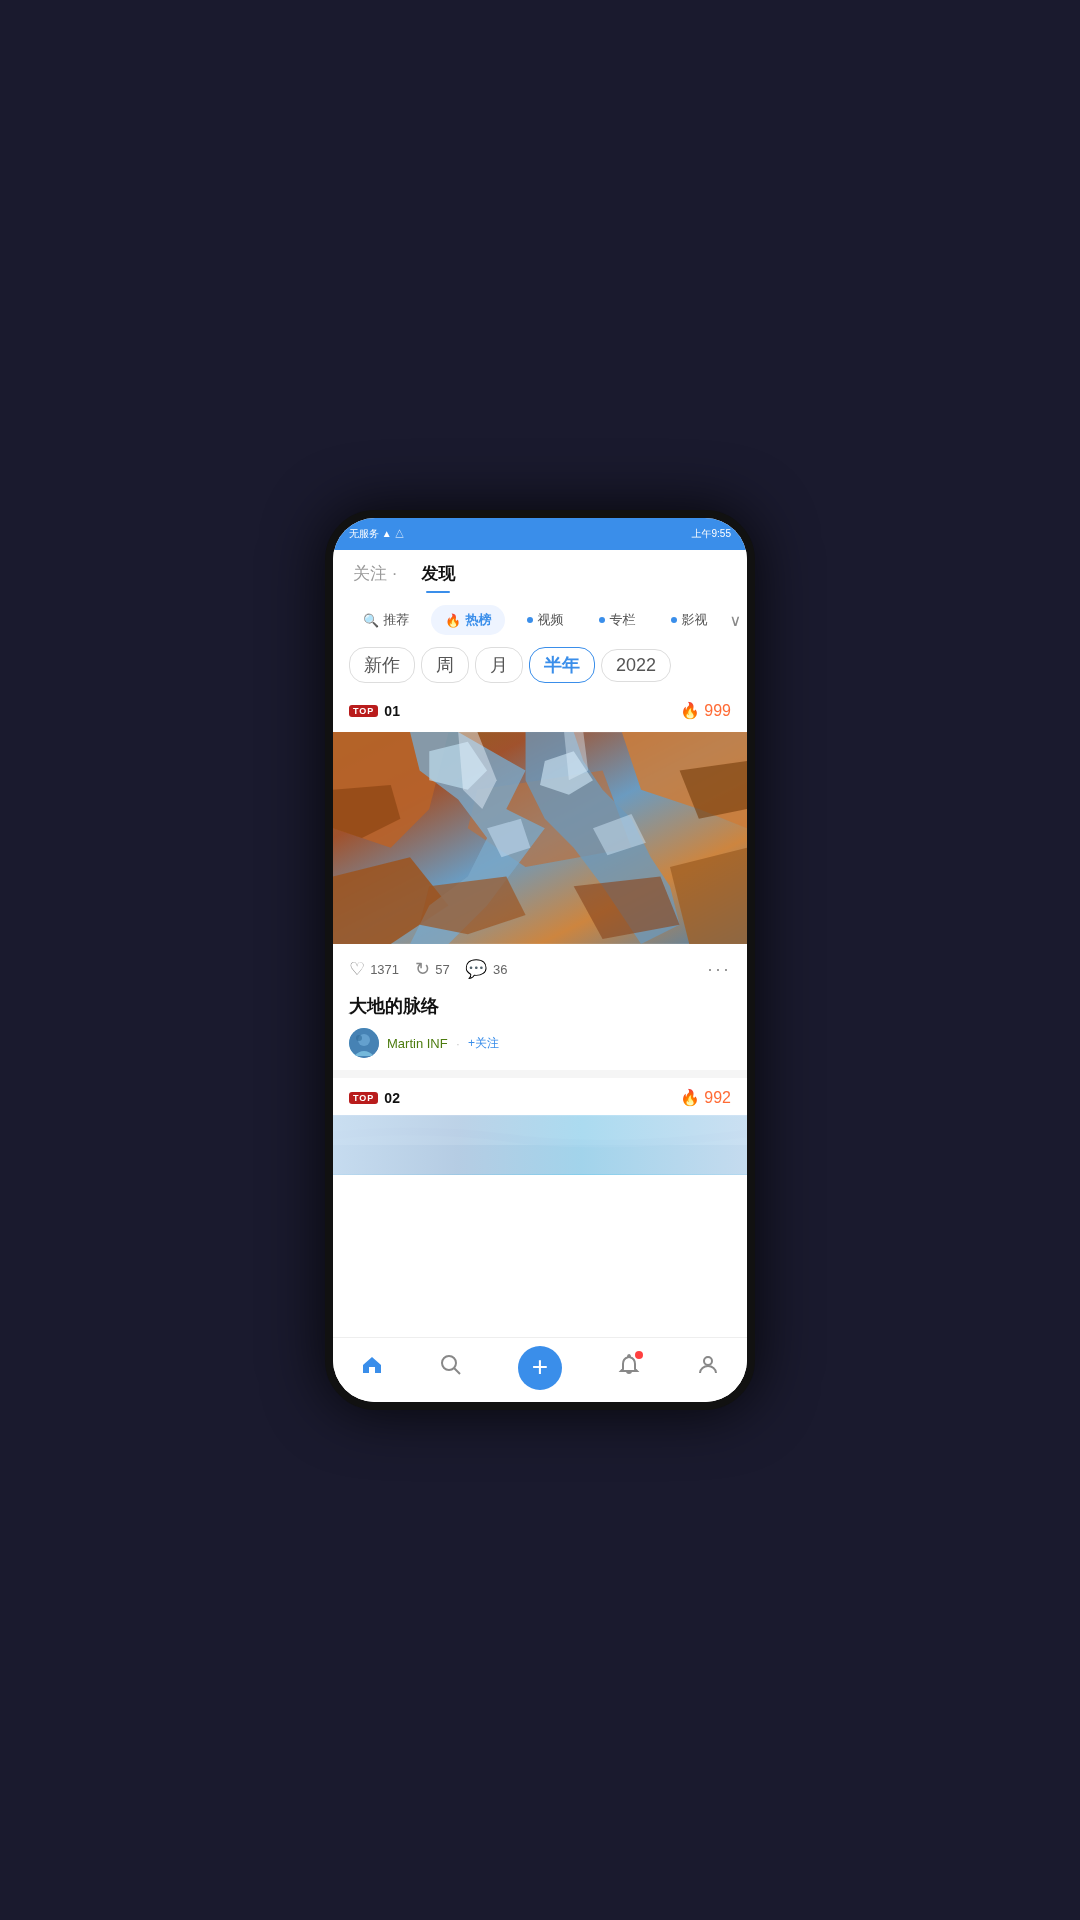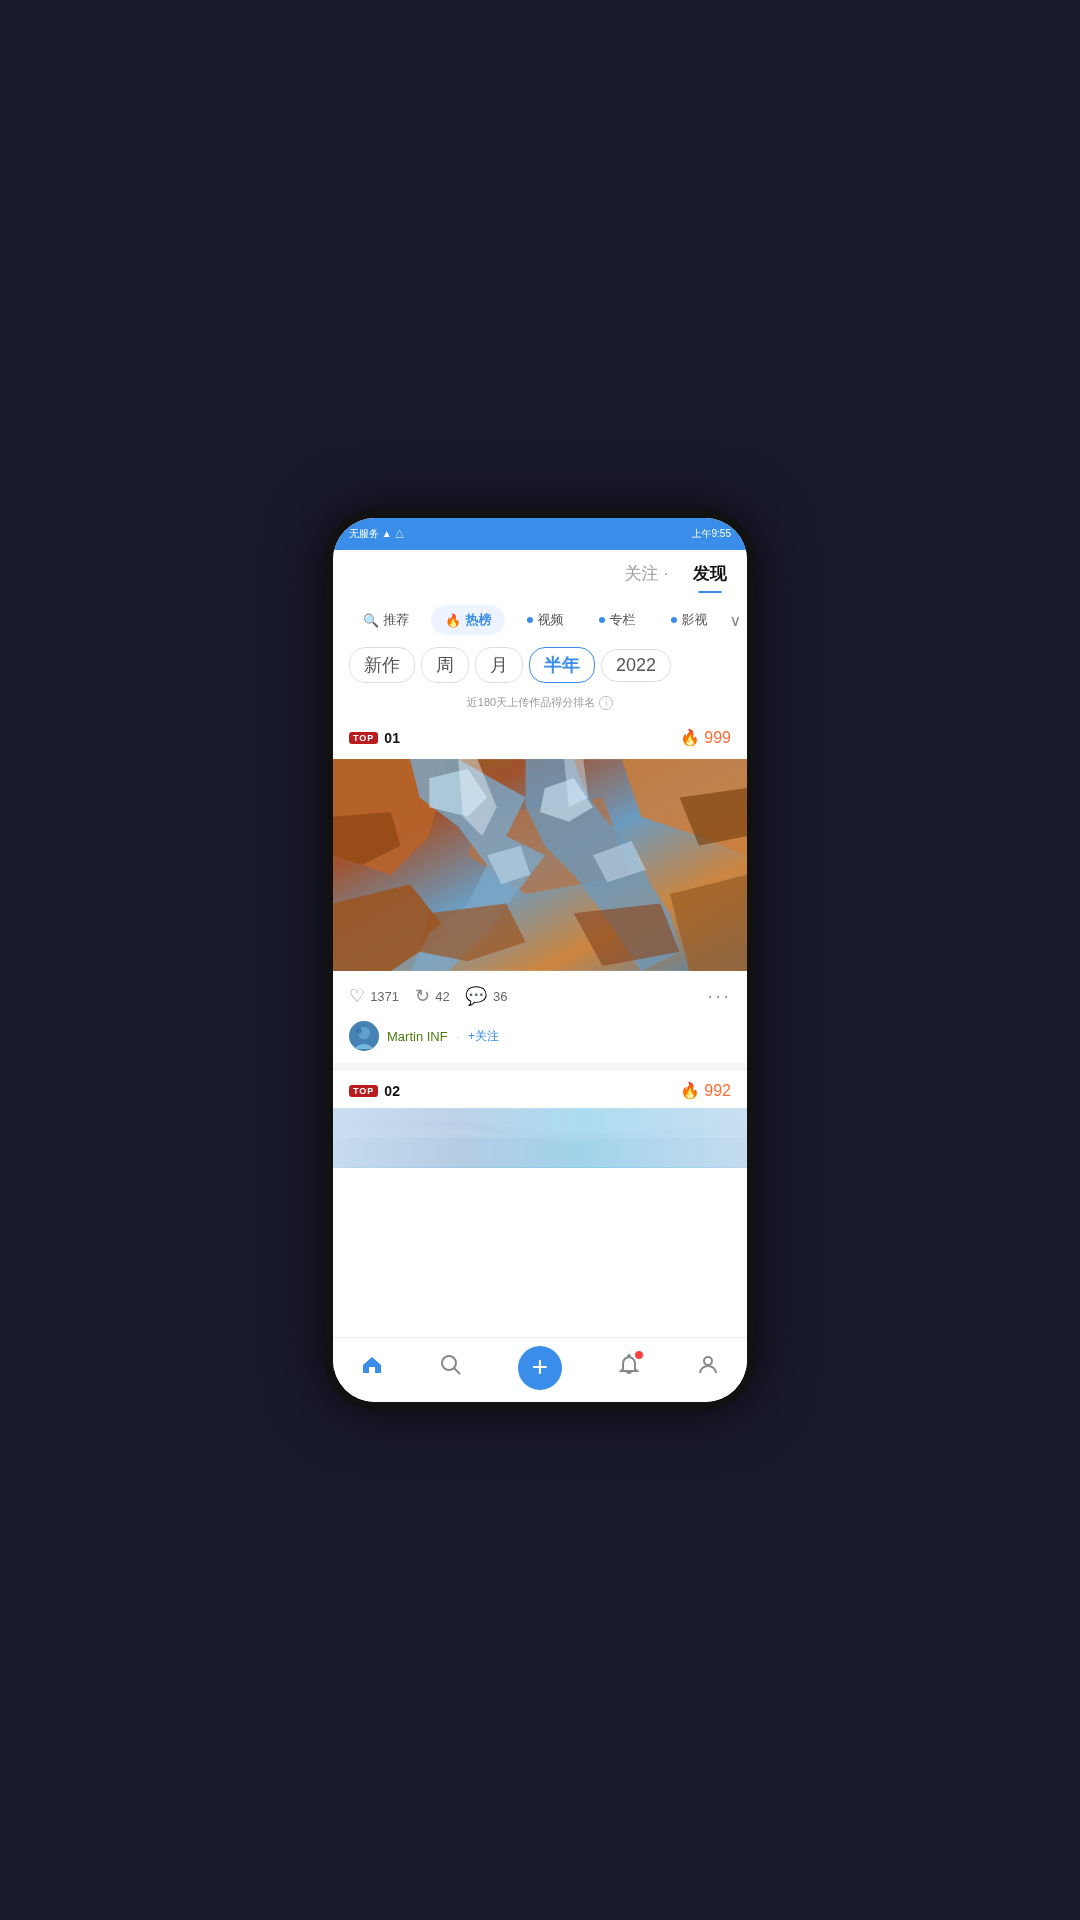--- a/index.html
+++ b/index.html
@@ -59,21 +59,21 @@
       display: flex;
       align-items: center;
       gap: 3px;
     }
 
     
     .header {
       background: #fff;
       display: flex;
       align-items: center;
-      justify-content: flex-end;
+      justify-content: flex-start;
       padding: 12px 20px 0;
       flex-shrink: 0;
       position: relative;
     }
 
     .header-tabs {
       display: flex;
       align-items: center;
       gap: 24px;
     }
@@ -485,24 +485,20 @@
     </div>
 
     <div class="time-filters">
       <button class="time-btn">新作</button>
       <button class="time-btn">周</button>
       <button class="time-btn">月</button>
       <button class="time-btn active">半年</button>
       <button class="time-btn">2022</button>
     </div>
 
-    <div class="rank-desc">
-      <span>近180天上传作品得分排名</span>
-      <span class="info-icon">i</span>
-    </div>
 
     <div class="main-content">
 
       <div class="post-card">
 
         <div class="rank-header">
           <div class="rank-label">
             <span class="top-badge">TOP</span>
             <span class="rank-num">01</span>
           </div>
@@ -553,30 +549,31 @@
           </svg>
         </div>
 
         <div class="post-actions">
           <div class="action-btn">
             <span class="action-icon">♡</span>
             <span>1371</span>
           </div>
           <div class="action-btn">
             <span class="action-icon">↻</span>
-            <span>42</span>
+            <span>57</span>
           </div>
           <div class="action-btn">
             <span class="action-icon">💬</span>
             <span>36</span>
           </div>
           <div class="action-more">···</div>
         </div>
 
         <div class="post-info">
+          <div class="post-title">大地的脉络</div>
           <div class="post-author">
             <div class="avatar">
               <div class="avatar-img">
                 <svg width="30" height="30" viewBox="0 0 30 30" xmlns="http://www.w3.org/2000/svg">
                   <circle cx="15" cy="15" r="15" fill="#4682B4"></circle>
                   <circle cx="15" cy="12" r="6" fill="#6BA8D4" opacity="0.8"></circle>
                   <path d="M5,28 Q15,18 25,28" fill="#87CEEB" opacity="0.7"></path>
                   <circle cx="10" cy="10" r="3" fill="#2F6A9A" opacity="0.6"></circle>
                 </svg>
               </div>

